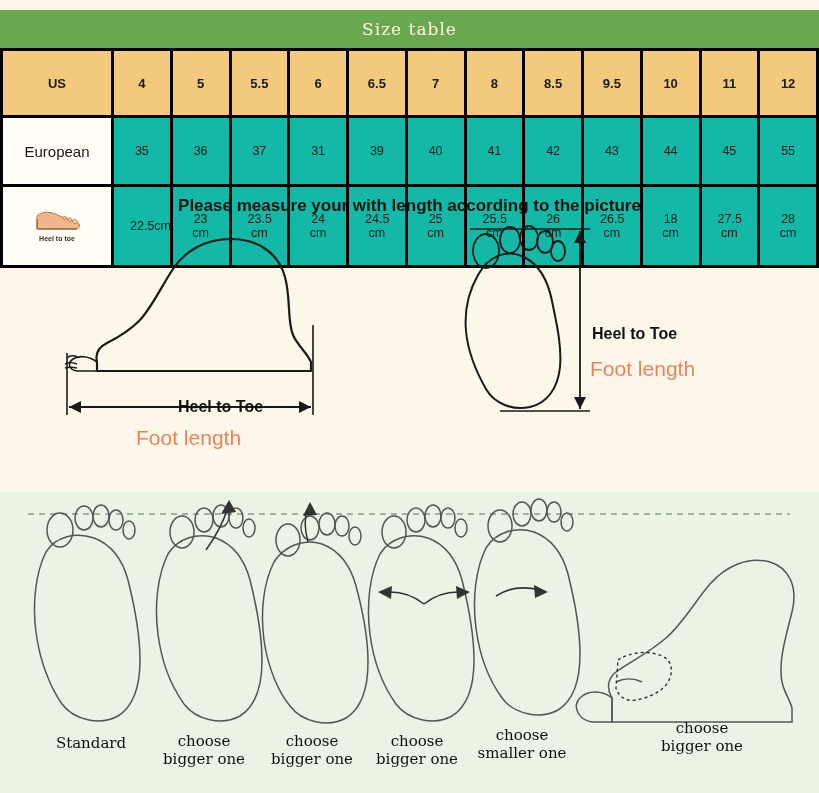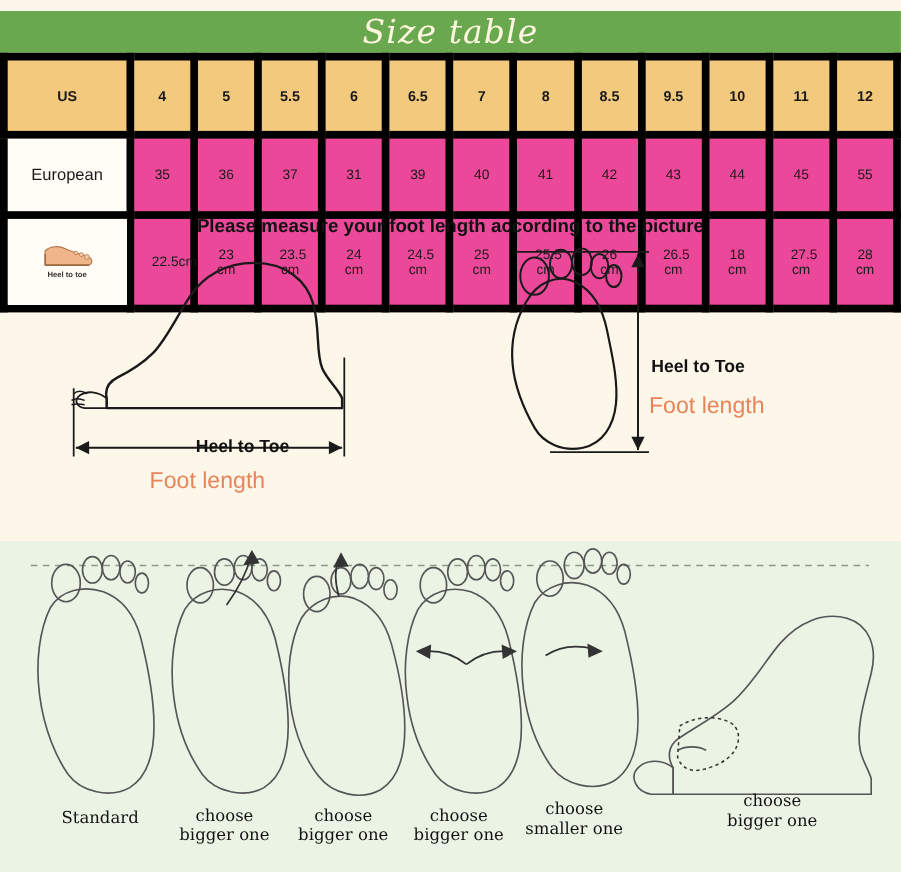--- a/index.html
+++ b/index.html
@@ -29,52 +29,51 @@
     width: 819px;
     height: 38px;
     background: #6aa84f;
     display: flex;
     align-items: center;
     justify-content: center;
   }
   .title-bar .title-text {
     color: #fff6df;
     font-family: "DejaVu Serif", serif;
-    font-style: italic;
-    font-size: 30px;
+    font-size: 17px;
     letter-spacing: 1px;
   }
 
   
   .size-table {
     position: absolute;
     left: 0;
     top: 48px;
     width: 819px;
     border-collapse: collapse;
     table-layout: fixed;
   }
   .size-table td {
-    border: 7px solid #000000;
+    border: 3px solid #000000;
     text-align: center;
     vertical-align: middle;
     font-size: 12.5px;
     color: #1a1a1a;
     padding: 16px;
     height: 34px;
   }
   .size-table tr.row-us td {
     background: #f2c97d;
     font-weight: bold;
     font-size: 13px;
     height: 32px;
   }
   .size-table tr.row-eu td,
   .size-table tr.row-len td {
-    background: #ec4899;
+    background: #14b8a6;
   }
   .size-table td.label-cell {
     background: #f2c97d !important;
     font-weight: bold;
     font-size: 12px;
     width: 76px;
   }
   .size-table tr.row-eu td.label-cell {
     background: #fffdf6 !important;
     font-weight: normal;
@@ -261,21 +260,21 @@
       <td>25.5 cm</td>
       <td>26 cm</td>
       <td>26.5 cm</td>
       <td>18 cm</td>
       <td>27.5 cm</td>
       <td>28 cm</td>
     </tr>
   </tbody>
     </table>
 
-  <div class="measure-heading">Please measure your foot length according to the picture</div>
+  <div class="measure-heading">Please measure your with length according to the picture</div>
 
   <div class="diagram-area">
 
     <svg class="side-foot" width="310" height="200" viewBox="0 0 310 200">
       <path d="M42 137
                C40 128 44 122 52 118
                C62 113 74 106 84 96
                C96 84 106 62 118 44
                C130 26 150 14 176 14
                C205 14 224 30 230 52

